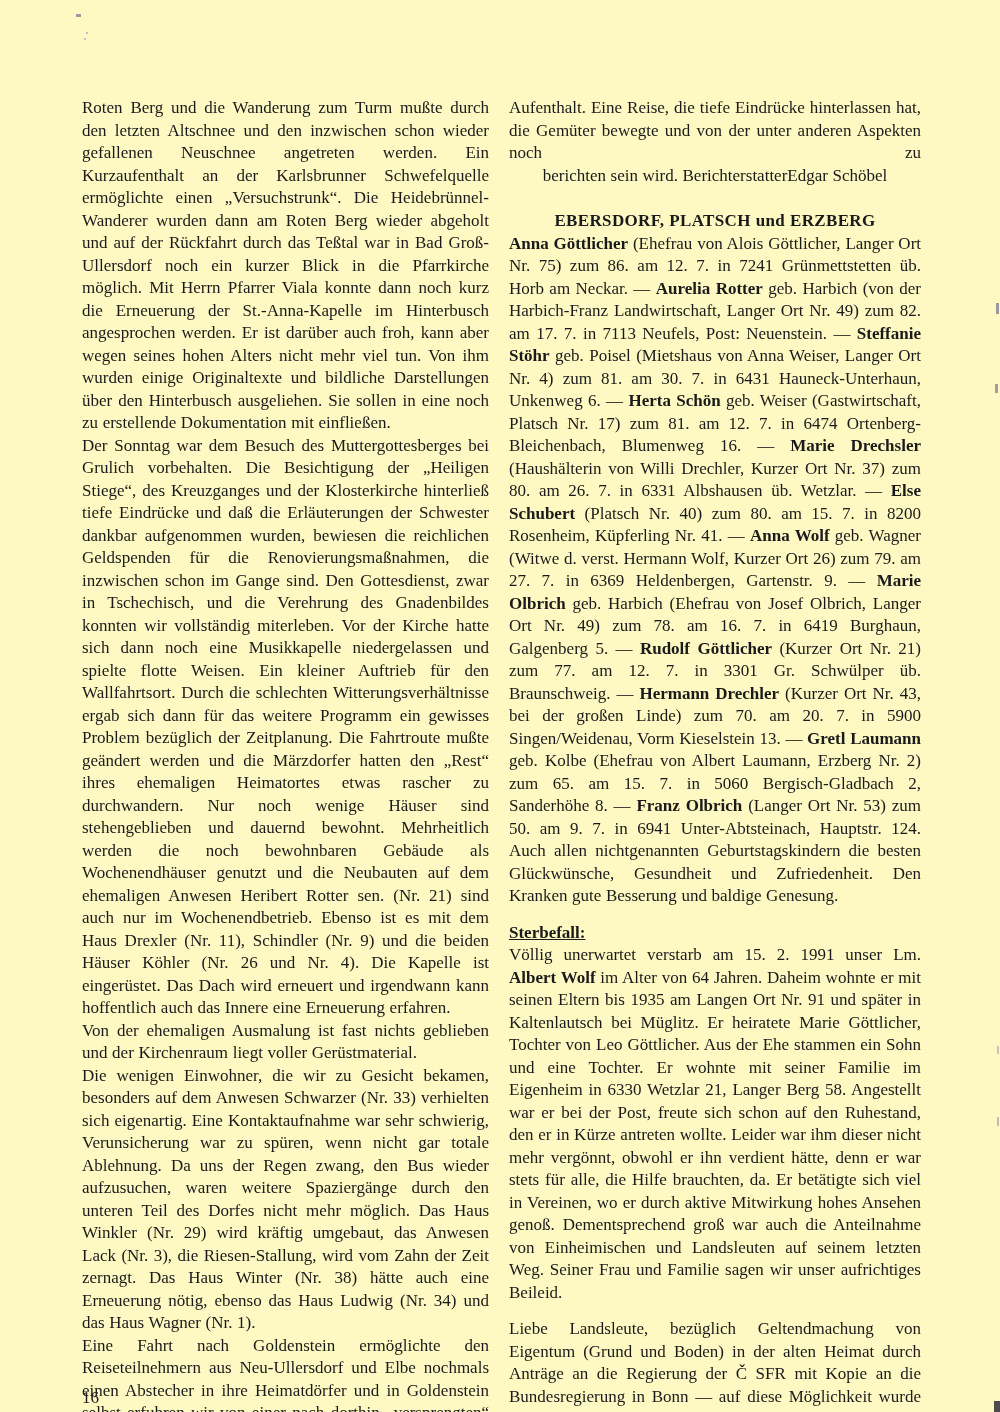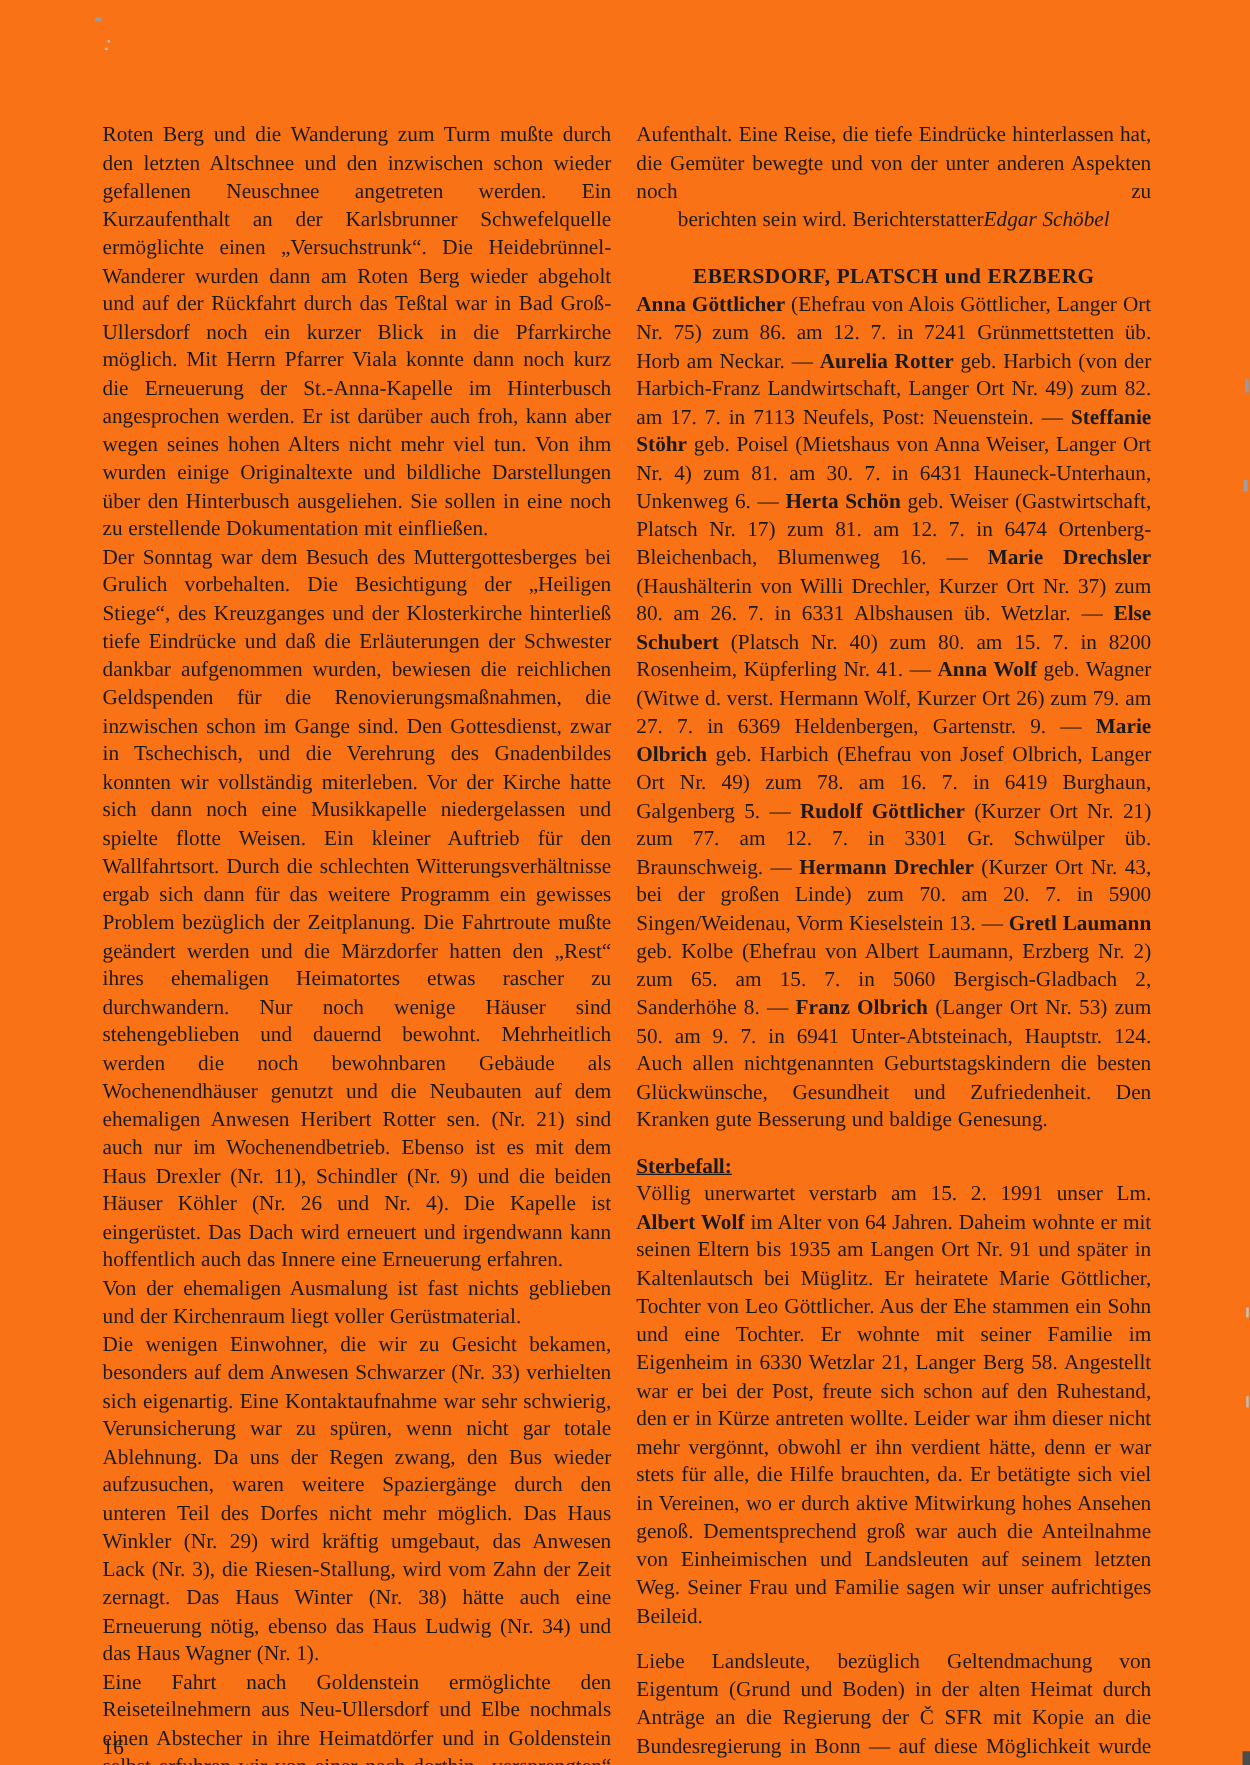--- a/index.html
+++ b/index.html
@@ -1,39 +1,39 @@
 <!DOCTYPE html>
 <html lang="de"><head>
 <meta charset="utf-8">
 <style>
   html,body{margin:0;padding:0;background:#ffffff;}
   .page{
     position:relative;
     width:1000px;height:1412px;
-    background:#f97316;
+    background:#fef9c3;
     font-family:"Liberation Serif","DejaVu Serif",serif;
     color:#1a1a1a;
     overflow:hidden;
   }
   .col{
     position:absolute;
     top:97px;
     font-size:17px;
     line-height:22.5px;
     text-align:justify;
     hyphens:auto;
     -webkit-hyphens:auto;
     word-spacing:0.02em;
   }
   .col-left{left:82px;width:407px;}
   .col-right{left:509px;width:412px;}
   .col p{margin:0;}
   p.intro-main{text-align:justify;text-align-last:justify;}
   .byline-row{display:flex;justify-content:center;}
-  .byline-row .byline{font-style:italic;}
+  .byline-row .byline{}
   p.heading-center{
     text-align:center;text-align-last:center;
     font-weight:bold;
     margin-top:23px;
     letter-spacing:0.02em;
   }
   p.subhead{font-weight:bold;margin-top:14px;text-align:left;text-align-last:left;text-decoration:underline;}
   p.gap-before{margin-top:14px;}
   .page-number{
     position:absolute;left:82px;top:1388px;

